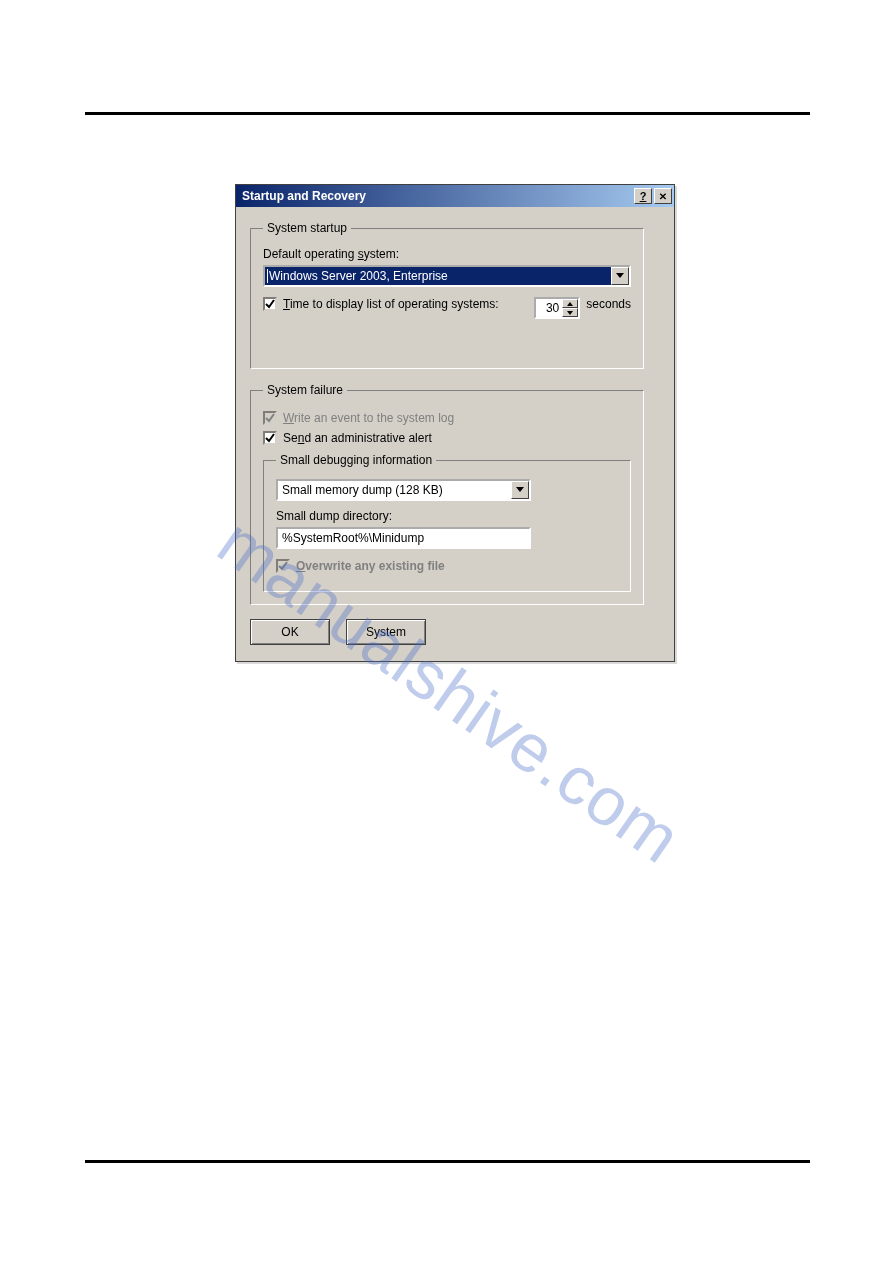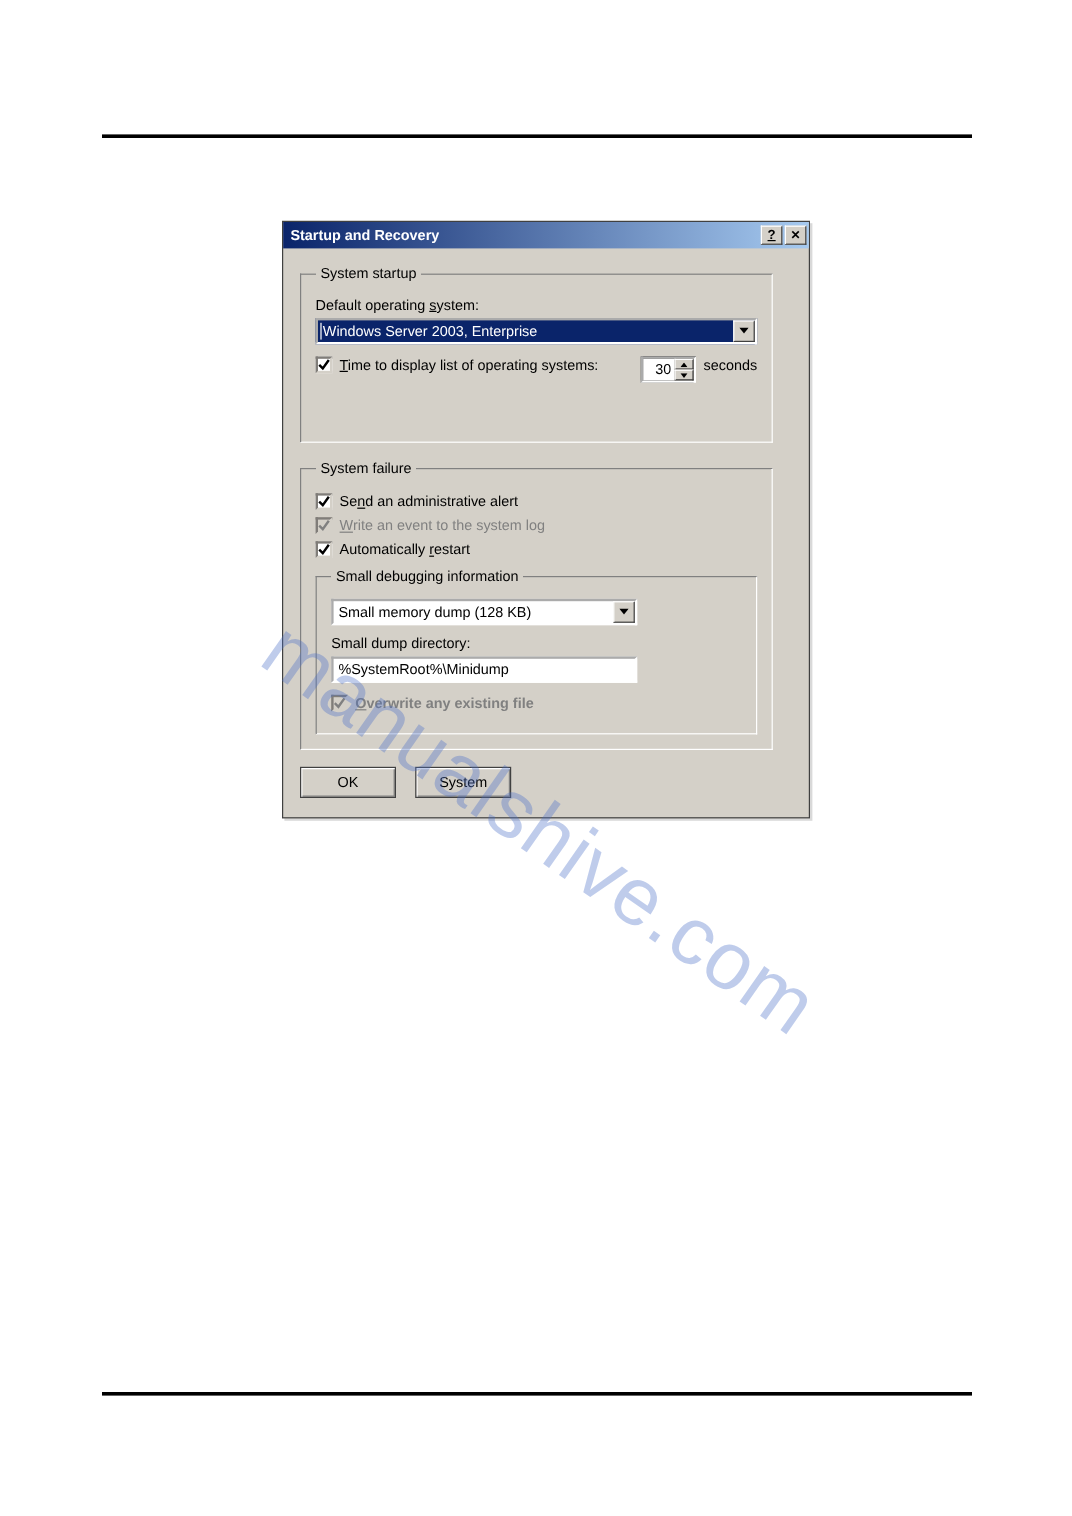--- a/index.html
+++ b/index.html
@@ -280,45 +280,37 @@
           </div>
         </div>
         <span class="seconds">seconds</span>
       </div>
     </fieldset>
 
     <fieldset>
       <legend>System failure</legend>
 
       <div class="row">
-        <div class="chk">
-          <svg viewBox="0 0 10 10">
-              <polyline points="1,5 4,8 9,1" fill="none" stroke="#000" stroke-width="2"></polyline>
-            </svg>
-        </div>
-        <span class="txt">Se<span class="u">n</span>d an administrative alert</span>
-      </div>
-
-      <div class="row">
         <div class="chk disabled">
           <svg viewBox="0 0 10 10">
               <polyline points="1,5 4,8 9,1" fill="none" stroke="#808080" stroke-width="2"></polyline>
             </svg>
         </div>
         <span class="txt disabled-text"><span class="u">W</span>rite an event to the system log</span>
       </div>
 
       <div class="row">
         <div class="chk">
           <svg viewBox="0 0 10 10">
               <polyline points="1,5 4,8 9,1" fill="none" stroke="#000" stroke-width="2"></polyline>
             </svg>
         </div>
-        <span class="txt">Automatically <span class="u">r</span>estart</span>
+        <span class="txt">Se<span class="u">n</span>d an administrative alert</span>
       </div>
+
 
       <fieldset style="margin-top:8px; margin-bottom:0;">
         <legend>Small debugging information</legend>
 
         <div class="select-plain" style="margin-top:4px;gap:32px;">
           <span class="sel-text">Small memory dump (128 KB)</span>
           <div class="drop-btn">
             <svg viewBox="0 0 8 6">
                 <polygon points="0,0 8,0 4,5" fill="#000"></polygon>
               </svg>

